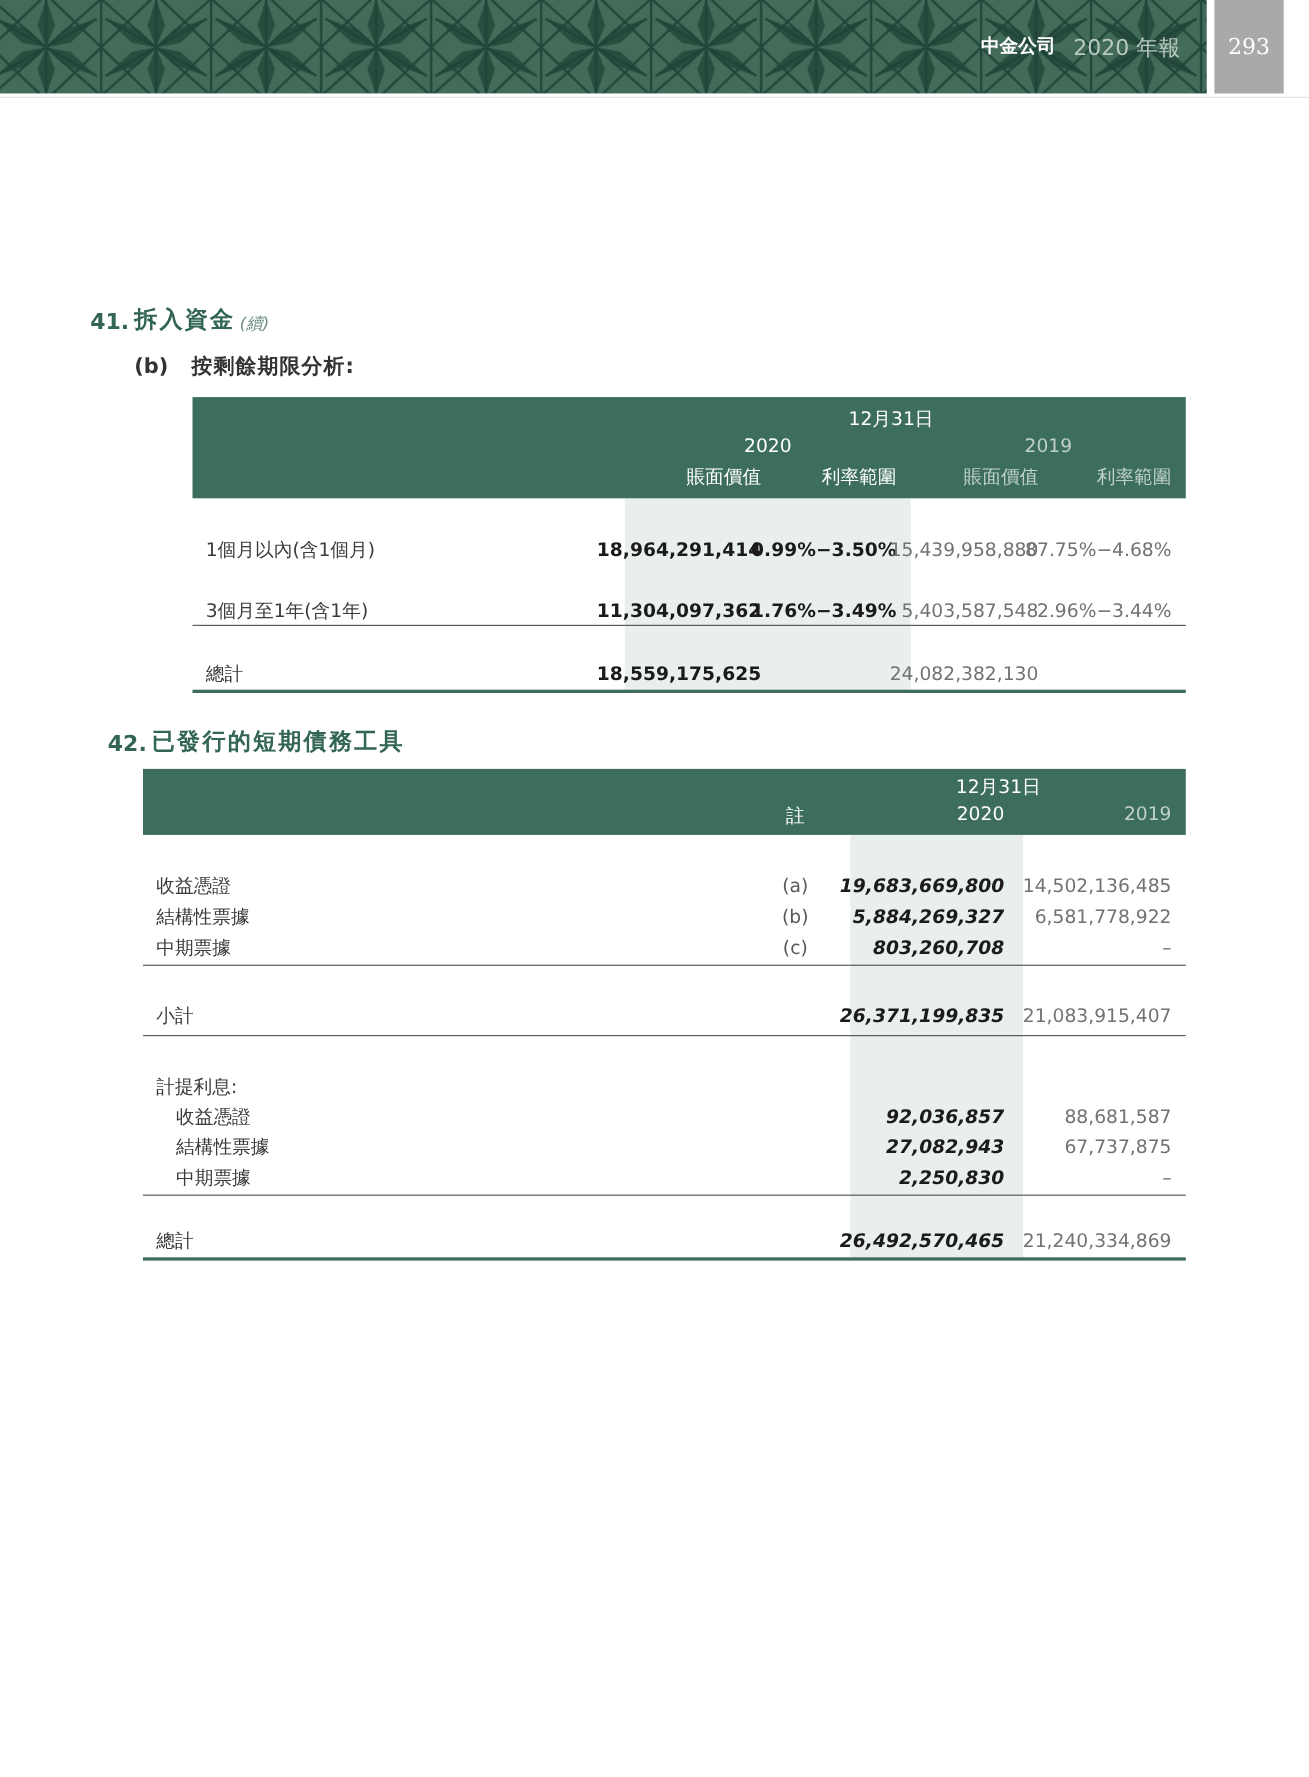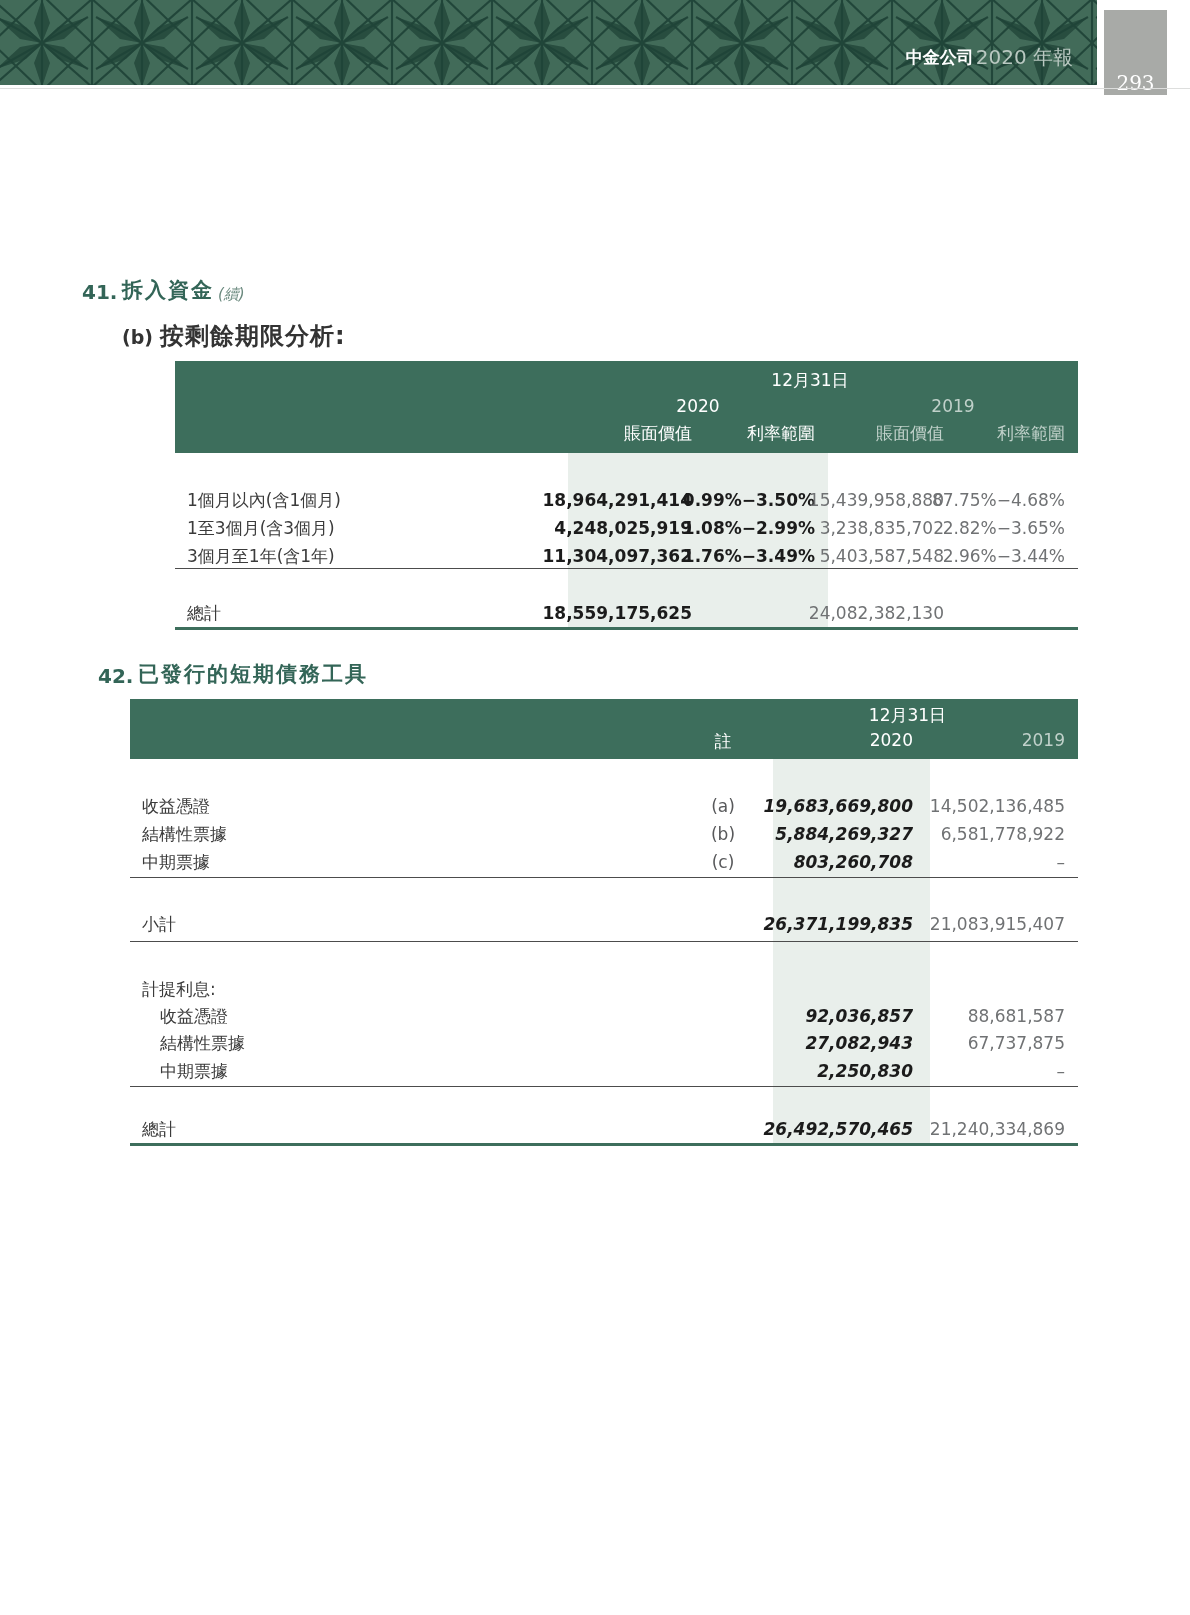--- a/index.html
+++ b/index.html
@@ -9,43 +9,43 @@
     font-family:"DejaVu Sans","Liberation Sans",sans-serif;
     color:#3b3b3b;
   }
   .page { position:absolute; inset:0; overflow:hidden; background:#fff; }
 
   
   .banner { position:absolute; left:0; top:0; width:1097px; height:85px; overflow:hidden; }
   .banner svg { display:block; }
   .banner-text {
     position:absolute; top:0; right:24px; height:85px;
-    display:flex; align-items:center; padding-top:30px; gap:2px;
+    display:flex; padding-top:30px; gap:16px;
     white-space:nowrap;
   }
   .banner-company { color:#ffffff; font-weight:700; font-size:17px; }
   .banner-report  { color:#b9c8c1; font-size:20px; }
   .page-box {
-    position:absolute; left:1104px; top:10px; width:63px; height:85px;
+    position:absolute; left:1104px; top:0; width:63px; height:85px;
     background:#a8aaa7; color:#ffffff;
     font-family:"DejaVu Serif","Liberation Serif",serif; font-size:20px;
-    display:flex; align-items:flex-end; justify-content:center; padding-top:30px;
+    display:flex; align-items:flex-start; justify-content:center; padding-top:30px;
   }
   .header-rule { position:absolute; left:0; top:88px; width:1190px; height:1px; background:#dddedd; }
 
   
   .sec-heading { position:absolute; display:flex; align-items:flex-end; color:#336557; }
   .sec41 { left:82px; top:276px; }
   .sec42 { left:98px; top:660px; }
   .sec-num { font-size:20px; font-weight:700; width:40px; }
   .sec-title { font-size:21px; font-weight:700; letter-spacing:2px; }
   .sec-cont { font-size:15px; font-style:italic; color:#6a897e; margin-left:4px; }
   .sub-heading { position:absolute; left:122px; top:320px; display:flex; align-items:baseline; color:#333333; }
   .sub-label { font-size:19px; font-weight:700; width:38px; }
-  .sub-title { font-size:24px; font-weight:700; letter-spacing:1px; }
+  .sub-title { font-size:19px; font-weight:700; letter-spacing:1px;margin-left:14px; }
 
   
   .tbl { position:absolute; font-size:17px; }
   .tbl1 { left:175px; top:361px; width:903px; height:270px; }
   .tbl2 { left:130px; top:699px; width:948px; height:450px; }
   .band { position:absolute; background:#e9efeb; }
   .tbl1 .band { left:393px; top:92px; width:260px; height:174px; }
   .tbl2 .band { left:643px; top:60px; width:157px; height:386px; }
   .thead { position:absolute; left:0; top:0; right:0; background:#3d6e5c; color:#ffffff; }
   .tbl1 .thead { height:92px; }
@@ -139,27 +139,20 @@
       <div class="hcell dim" style="top:61px; right:13px; text-align:right;">利率範圍</div>
     </div>
 
     <div class="row" style="top:125px;">
       <span class="lab">1個月以內(含1個月)</span>
       <span class="num v20 t1c1">18,964,291,414</span>
       <span class="num v20 t1c2">0.99%−3.50%</span>
       <span class="num v19 t1c3">15,439,958,880</span>
       <span class="num v19 t1c4">87.75%−4.68%</span>
     </div>
-    <div class="row" style="top:153px;">
-      <span class="lab">1至3個月(含3個月)</span>
-      <span class="num v20 t1c1">4,248,025,919</span>
-      <span class="num v20 t1c2">1.08%−2.99%</span>
-      <span class="num v19 t1c3">3,238,835,702</span>
-      <span class="num v19 t1c4">2.82%−3.65%</span>
-    </div>
     <div class="row" style="top:181px;">
       <span class="lab">3個月至1年(含1年)</span>
       <span class="num v20 t1c1">11,304,097,362</span>
       <span class="num v20 t1c2">1.76%−3.49%</span>
       <span class="num v19 t1c3">5,403,587,548</span>
       <span class="num v19 t1c4">2.96%−3.44%</span>
     </div>
 
     <div class="rule-dark" style="top:207px;"></div>
 

